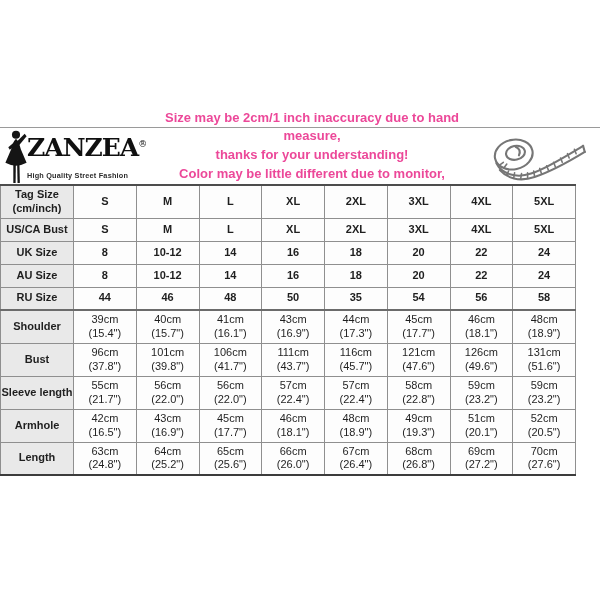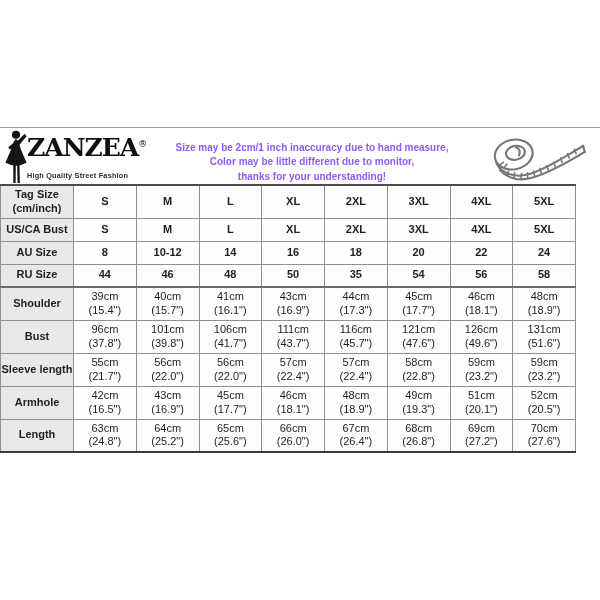--- a/index.html
+++ b/index.html
@@ -10,21 +10,21 @@
 
   
   .band{display:flex;align-items:flex-end;height:57px;border-top:1px solid #9a9a9a;background:#fff}
   .logo{position:relative;width:148px;height:56px;flex:0 0 auto}
   .logo .figure{position:absolute;left:3px;top:2px}
   .logo-text{position:absolute;left:27px;top:7px}
   .brand-name{font-family:"DejaVu Serif",serif;font-weight:700;font-size:25px;line-height:1;
               letter-spacing:-1px;color:#101010;white-space:nowrap}
   .brand-name sup{font-size:9px;font-weight:400}
   .tagline{font-size:7.3px;font-weight:600;color:#2c2c2c;margin-top:11px;letter-spacing:.2px;white-space:nowrap}
-  .notice{flex:1;text-align:center;font-size:10px;font-weight:700;line-height:1.45;color:#8b5cf6}
+  .notice{flex:1;text-align:center;font-size:13px;font-weight:700;line-height:1.45;color:#ec4899}
   .tape{flex:0 0 auto;width:124px;display:flex;justify-content:center;align-items:center}
 
   
   table{width:576px;table-layout:fixed;border-collapse:collapse;
         border-top:2px solid #4d4d4d;border-bottom:2px solid #3c3c3c}
   th,td{border:1px solid #8f8f8f;text-align:center;vertical-align:middle;
         font-size:11px;line-height:1.25;padding:2px 0}
   th{background:#e9e9e9;font-weight:700}
   td{background:#fdfdfd;font-weight:400}
   td.bold{font-weight:700}
@@ -53,22 +53,22 @@
           </g>
         </svg>
         <div class="logo-text">
           <div class="brand-name"><span>ZANZEA</span><sup>®</sup></div>
           <div class="tagline">High Quality Street Fashion</div>
         </div>
       </div>
 
       <div class="notice">
         <div>Size may be 2cm/1 inch inaccuracy due to hand measure,</div>
+        <div>thanks for your understanding!</div>
         <div>Color may be little different due to monitor,</div>
-        <div>thanks for your understanding!</div>
       </div>
 
       <div class="tape">
         <svg width="114" height="52" viewBox="0 0 120 60" aria-hidden="true" fill="none" stroke="#767676" stroke-width="2.4" stroke-linecap="round">
           <ellipse cx="32" cy="26" rx="22" ry="17" transform="rotate(-12 32 26)"></ellipse>
           <ellipse cx="34" cy="24" rx="11" ry="8" transform="rotate(-12 34 24)"></ellipse>
           <path d="M34 17 q7 3 4 10"></path>
           <path d="M12 36 C18 48 34 54 52 48 C70 42 92 28 112 16"></path>
           <path d="M16 44 C24 53 38 58 56 52 C74 46 96 34 114 23"></path>
           <path d="M112 16 L114 23"></path>
@@ -158,20 +158,49 @@
             </td>
             <td class="bold">
               <div>4XL</div>
             </td>
             <td class="bold">
               <div>5XL</div>
             </td>
           </tr>
           <tr>
             <th>
+              <div>UK Size</div>
+            </th>
+            <td class="bold">
+              <div>8</div>
+            </td>
+            <td class="bold">
+              <div>10-12</div>
+            </td>
+            <td class="bold">
+              <div>14</div>
+            </td>
+            <td class="bold">
+              <div>16</div>
+            </td>
+            <td class="bold">
+              <div>18</div>
+            </td>
+            <td class="bold">
+              <div>20</div>
+            </td>
+            <td class="bold">
+              <div>22</div>
+            </td>
+            <td class="bold">
+              <div>24</div>
+            </td>
+          </tr>
+          <tr>
+            <th>
               <div>AU Size</div>
             </th>
             <td class="bold">
               <div>8</div>
             </td>
             <td class="bold">
               <div>10-12</div>
             </td>
             <td class="bold">
               <div>14</div>

